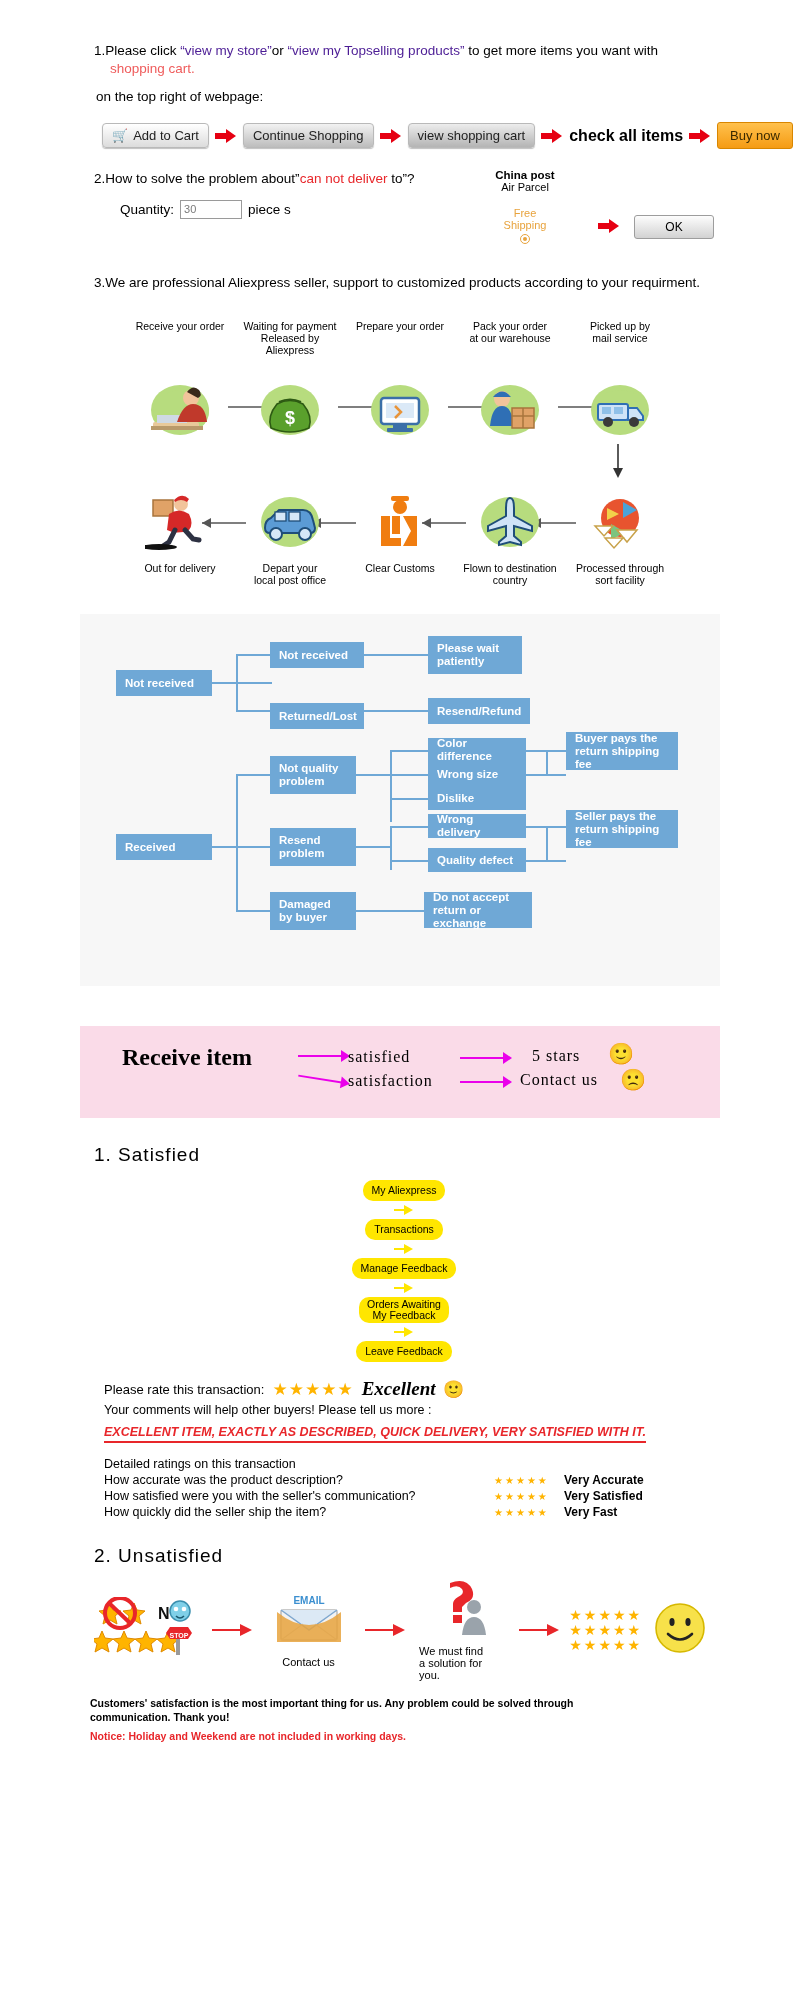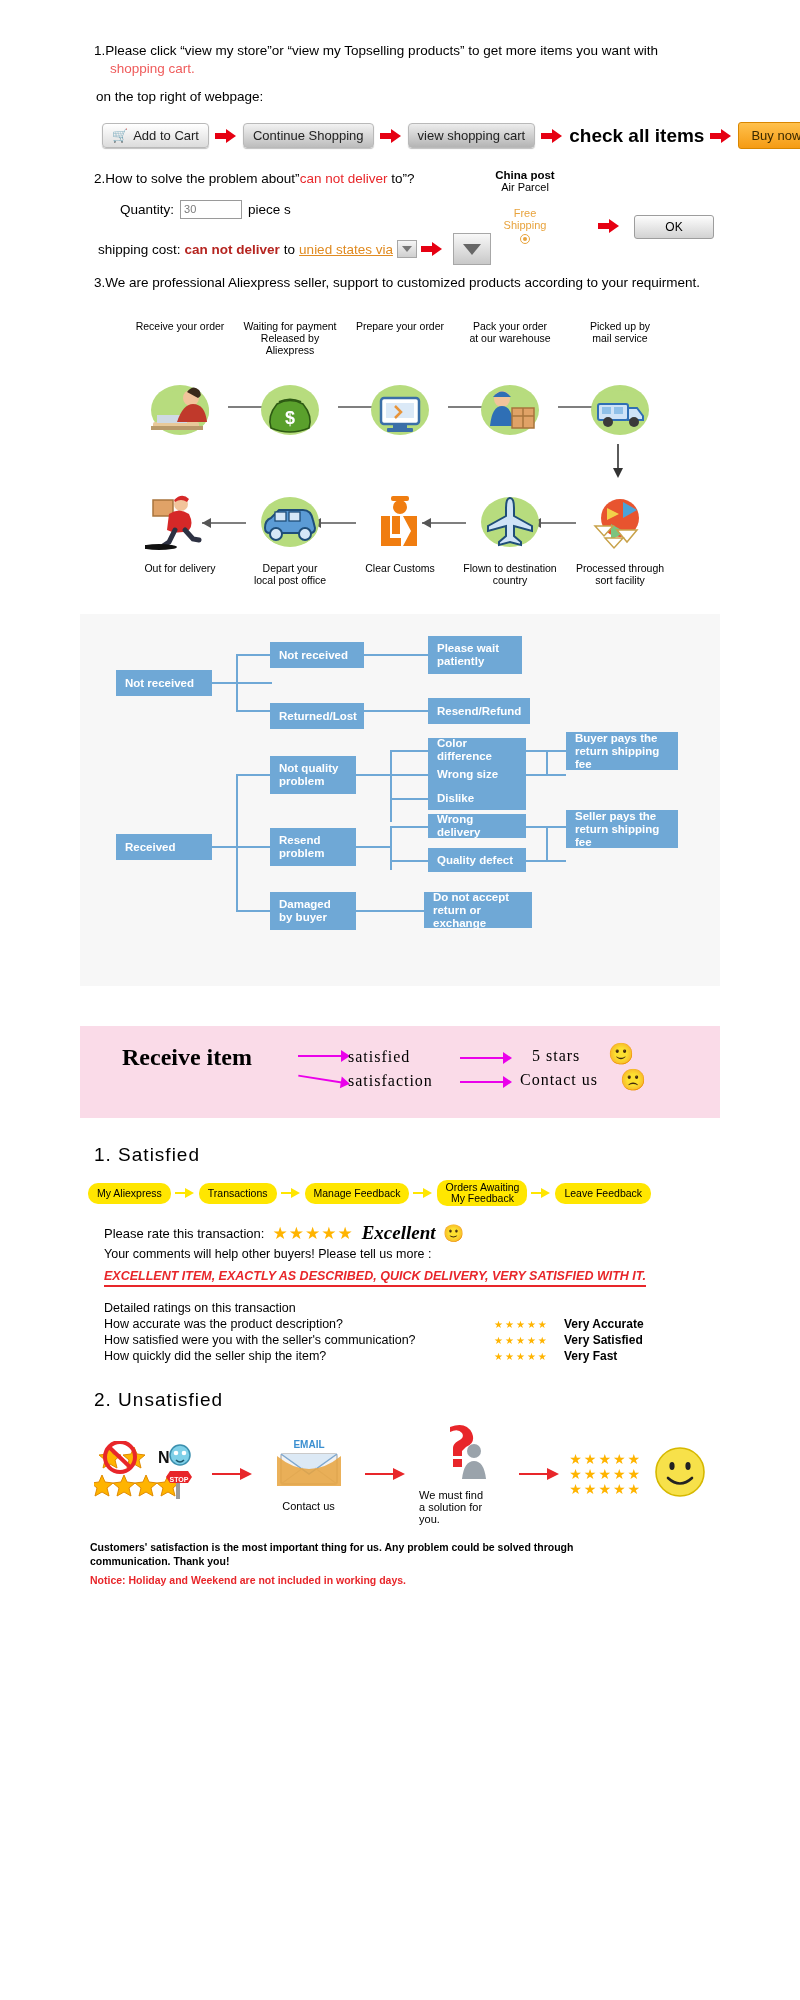--- a/index.html
+++ b/index.html
@@ -2,36 +2,36 @@
 <html><head>
 <meta charset="utf-8">
 <style>
   html,body{margin:0;padding:0;background:#fff;}
   body{width:800px;min-height:2000px;font-family:"Liberation Sans",sans-serif;color:#000;}
   .page{width:640px;margin:0 auto;position:relative;}
 
   
   .sec1{padding:42px 0 0 0;}
   .line1{font-size:13.5px;line-height:18px;padding-left:14px;text-indent:-0px;}
-  .red{color:#000000;}
+  .red{color:#4c1d95;}
   .line1b{font-size:13.5px;line-height:18px;padding-left:30px;color:#ef5b5b;}
   .line2{font-size:13.5px;line-height:18px;padding-left:16px;margin-top:10px;}
 
   .btnrow{display:flex;align-items:center;margin-top:16px;padding-left:22px;gap:6px;}
   .gbtn{display:inline-flex;align-items:center;gap:5px;font-size:13px;color:#222;
         padding:4px 9px;border:1px solid #b9b9b9;border-radius:4px;
         background:linear-gradient(#ffffff,#dcdcdc);box-shadow:0 1px 1px rgba(0,0,0,.25);white-space:nowrap;}
   .gbtn.dark{background:linear-gradient(#f2f2f2,#bdbdbd);}
   .gbtn.darker{background:linear-gradient(#ededed,#b4b4b4);}
   .cart-glyph{font-size:13px;line-height:1;}
   .arrow-r{width:22px;height:14px;position:relative;flex:0 0 auto;}
   .arrow-r:before{content:"";position:absolute;left:0;top:4px;width:12px;height:6px;background:#e60012;}
   .arrow-r:after{content:"";position:absolute;left:11px;top:0;width:0;height:0;
      border-top:7px solid transparent;border-bottom:7px solid transparent;border-left:10px solid #e60012;}
-  .plainlbl{font-size:19px;font-weight:bold;white-space:nowrap;}
+  .plainlbl{font-size:16px;font-weight:bold;white-space:nowrap;}
   .buynow{background:linear-gradient(#ffc14d,#f59b14);border:1px solid #d98600;border-radius:3px;
           padding:5px 12px;font-size:13px;color:#3a2a00;white-space:nowrap;}
 
   
   .sec2{margin-top:22px;position:relative;height:100px;}
   .q2{font-size:13.5px;padding-left:14px;}
   .dred{color:#b5241f;font-weight:bold;}
   .qtyline{font-size:13.5px;padding-left:40px;margin-top:14px;display:flex;align-items:center;gap:6px;}
   .qtybox{width:54px;height:15px;border:1px solid #9a9a9a;background:#fff;font-size:11px;
           color:#7a7a7a;padding:1px 3px;display:inline-block;line-height:15px;}
@@ -77,21 +77,21 @@
   .recv{position:absolute;left:42px;top:18px;font-family:"Liberation Serif",serif;font-weight:bold;font-size:24px;}
   .mterm{position:absolute;font-family:"Liberation Serif",serif;font-size:16px;letter-spacing:1px;}
   .marrow{position:absolute;height:12px;}
   .marrow .shaft{position:absolute;left:0;top:5px;height:2px;background:#ea00ea;}
   .marrow .head{position:absolute;top:0;width:0;height:0;border-top:6px solid transparent;
       border-bottom:6px solid transparent;border-left:9px solid #ea00ea;}
   .emoji{position:absolute;font-size:21px;}
 
   
   .h2{font-size:19px;margin:26px 0 0 14px;letter-spacing:1px;}
-  .chainrow{display:flex;align-items:center;gap:4px;margin:14px 0 0 8px;}
+  .chainrow{display:flex;align-items:center;gap:4px;margin:14px 0 0 8px;flex-direction:column;}
   .ybtn{background:#ffe600;border-radius:10px;font-size:10.5px;padding:5px 9px;white-space:nowrap;line-height:11px;text-align:center;}
   .ybtn.two{padding:2px 8px;}
   .yarrow{width:20px;height:10px;position:relative;flex:0 0 auto;}
   .yarrow:before{content:"";position:absolute;left:0;top:4px;width:11px;height:2px;background:#ffe600;}
   .yarrow:after{content:"";position:absolute;left:10px;top:0;width:0;height:0;
      border-top:5px solid transparent;border-bottom:5px solid transparent;border-left:9px solid #ffe600;}
   .rateline{display:flex;align-items:center;gap:8px;margin:16px 0 0 24px;font-size:13px;}
   .stars{color:#ffb400;font-size:17px;letter-spacing:1px;}
   .excel{font-family:"Liberation Serif",serif;font-style:italic;font-weight:bold;font-size:19px;}
   .cmt{font-size:12.5px;margin:3px 0 0 24px;}
@@ -154,33 +154,20 @@
     <div class="q2">
       <span>2.</span><span>How to solve the problem about”</span><span style="color:#e8262a">can not deliver</span><span> to”?</span>
     </div>
 
     <div class="qtyline">
       <span>Quantity:</span>
       <span class="qtybox">30</span>
       <span>piece s</span>
     </div>
 
-    <div class="shipline">
-      <span>shipping cost:</span>
-        <span class="dred">can not deliver</span>
-        <span> to </span>
-        <span class="orange-u">unied states via</span>
-      <span class="smallsel">
-          <span class="tri"></span>
-        </span>
-      <span class="arrow-r"></span>
-      <span class="bigsel">
-          <span class="tri-big"></span>
-        </span>
-    </div>
 
     <div class="chinapost">
       <div class="cp1">China post</div>
       <div class="cp2">Air Parcel</div>
       <div class="freeship">
         <div>Free</div>
         <div>Shipping</div>
       </div>
       <div class="radio-dot"></div>
     </div>

